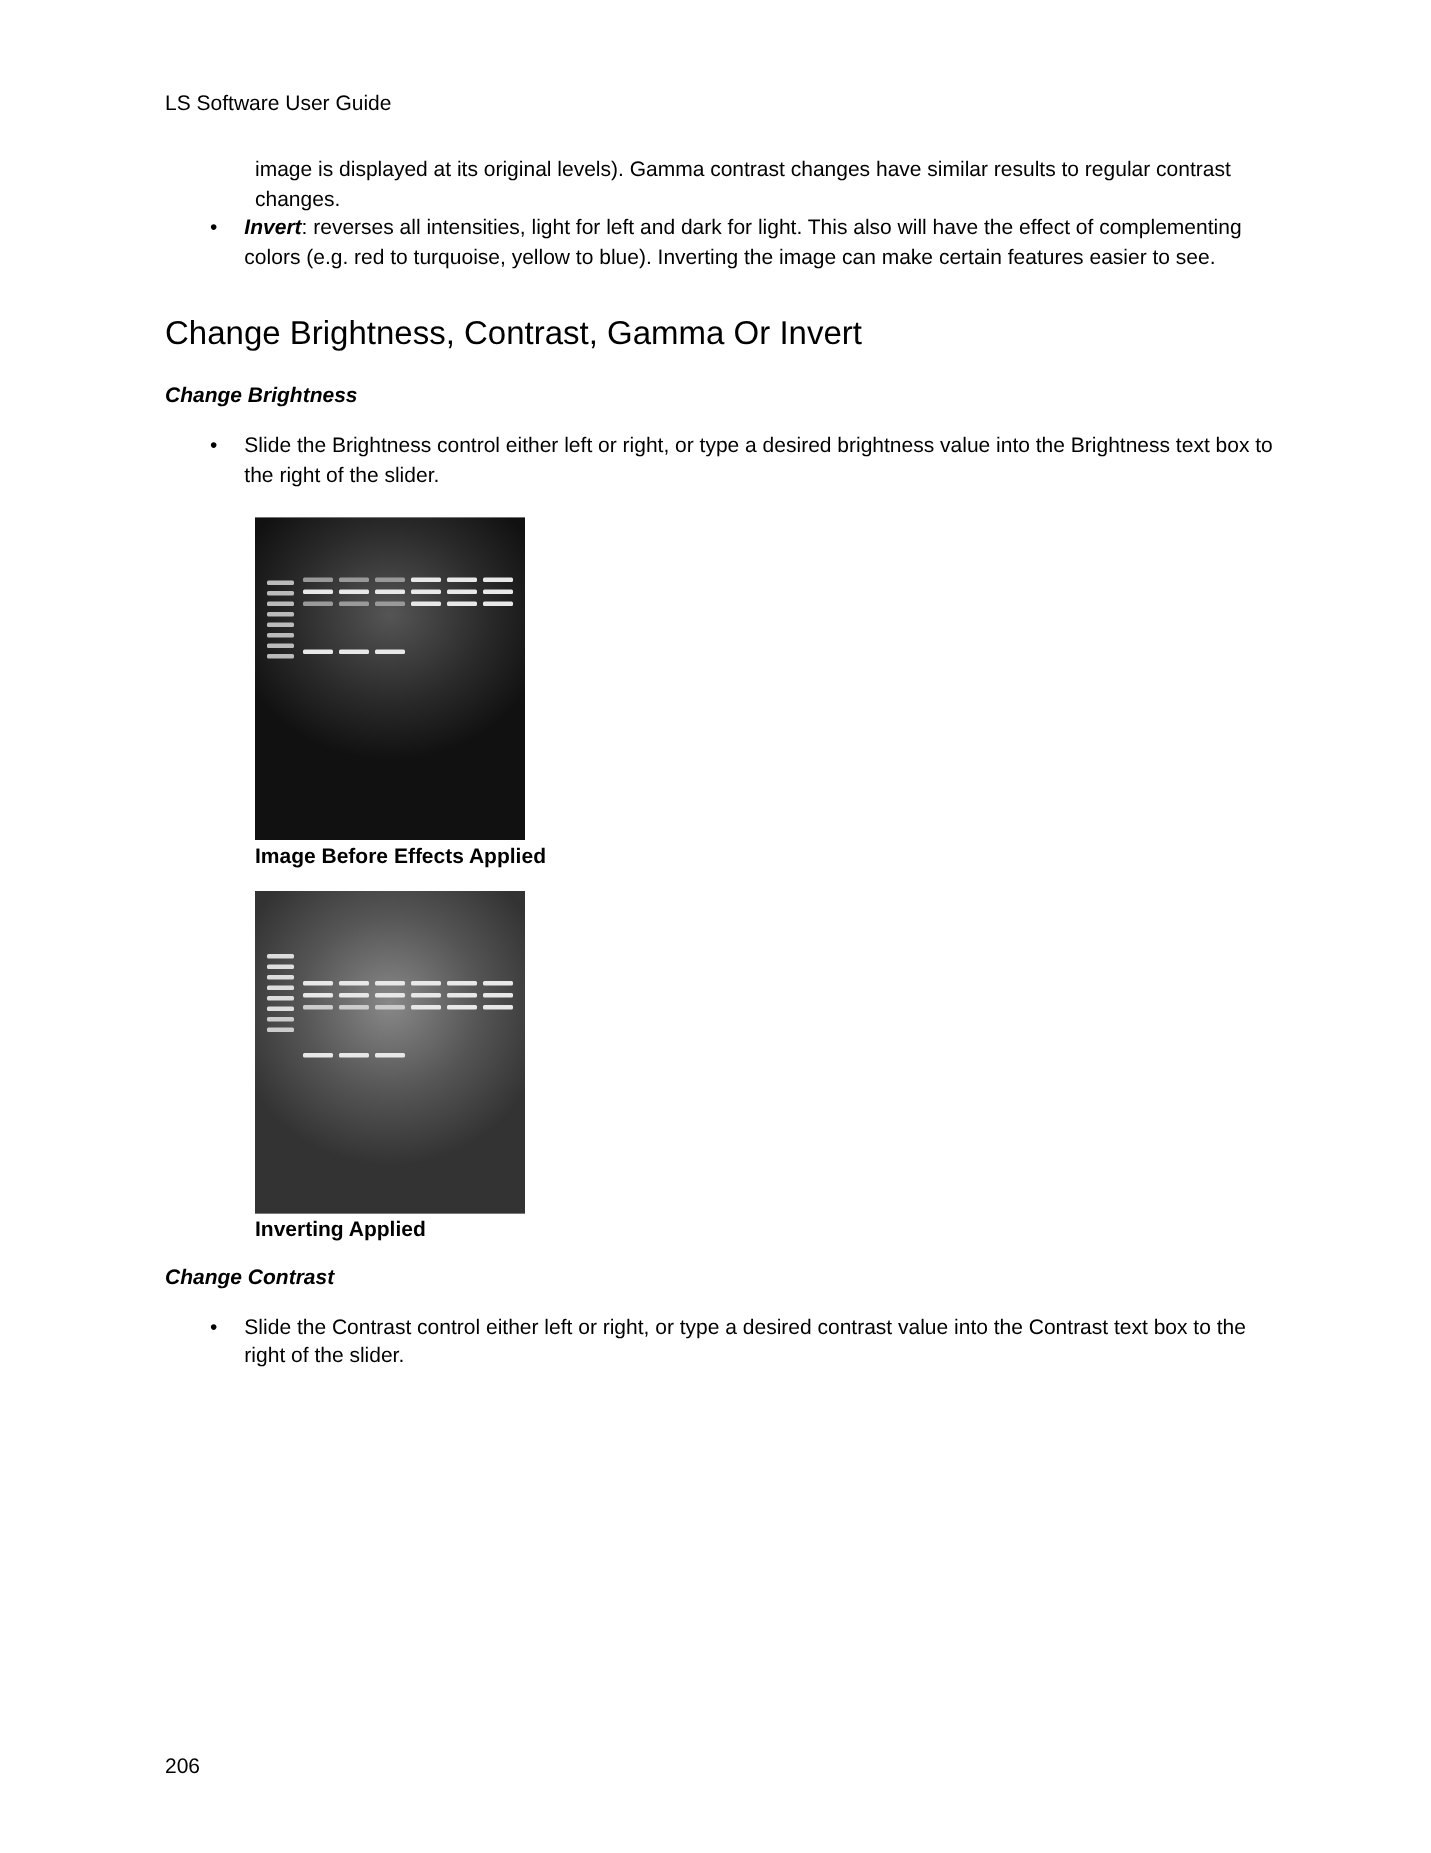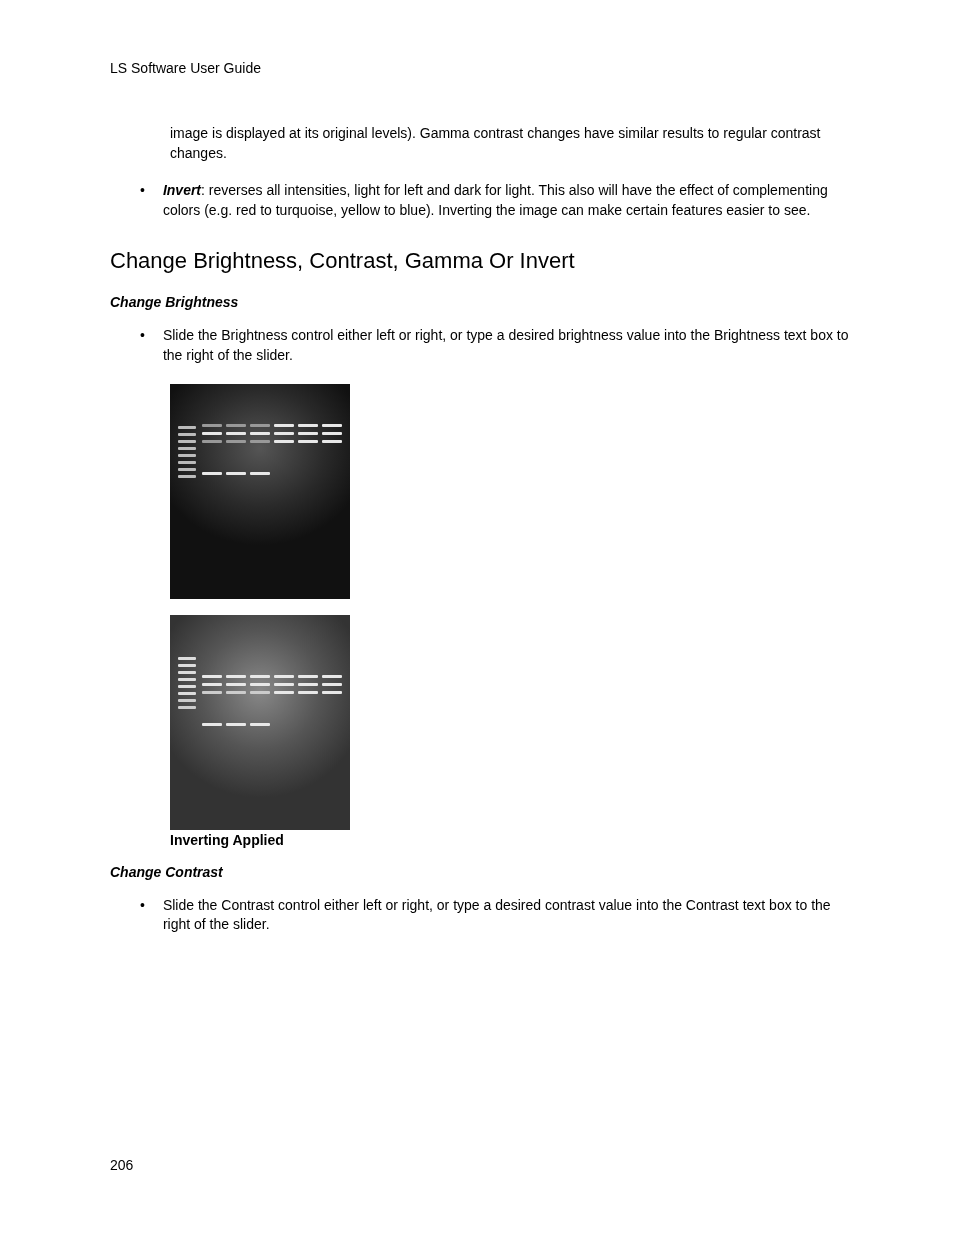--- a/index.html
+++ b/index.html
@@ -8,27 +8,26 @@
       background: #fff;
       color: #000;
       width: 954px;
       height: 1235px;
       position: relative;
       padding: 60px 95px 50px 110px;
     }
     .header-title {
       font-size: 14px;
       font-weight: normal;
-      margin-bottom: 48px;
+      margin-bottom: 27px;
     }
     .continuation-text {
       font-size: 14px;
       line-height: 1.4;
       margin-left: 60px;
-      margin-bottom: 18px;
     }
     .bullet-item {
       display: flex;
       margin-left: 30px;
       margin-bottom: 18px;
       font-size: 14px;
       line-height: 1.4;
     }
     .bullet-marker {
       margin-right: 18px;
@@ -63,21 +62,21 @@
       position: relative;
       overflow: hidden;
     }
     .figure-caption {
       font-size: 14px;
       font-weight: bold;
       margin-top: 2px;
     }
     .page-number {
       position: absolute;
-      bottom: 62px;
+      bottom: 50px;
       left: 110px;
       font-size: 14px;
     }
     
     .gel-bg {
       position: absolute;
       inset: 0;
       background: radial-gradient(ellipse 60% 45% at 50% 30%, #555 0%, #2a2a2a 60%, #111 100%);
     }
     .gel-bg.bright {
@@ -156,20 +155,21 @@
     <div class="lane-row" style="top:88px;">
         <span class="band" style="visibility:hidden"></span>
         <span class="band bright"></span>
         <span class="band bright"></span>
         <span class="band bright"></span>
         <span class="band" style="visibility:hidden"></span>
         <span class="band" style="visibility:hidden"></span>
         <span class="band" style="visibility:hidden"></span>
       </div>
   </div>
+  <div class="figure-caption">Image Before Effects Applied</div>
 </div>
 
 <div class="figure-block">
   <div class="figure-image">
     <div class="gel-bg bright"></div>
     <div class="ladder-col">
       <div class="ladder-band" style="background:#ddd"></div>
         <div class="ladder-band" style="background:#ddd"></div>
         <div class="ladder-band" style="background:#ddd"></div>
       <div class="ladder-band" style="background:#ddd"></div>

